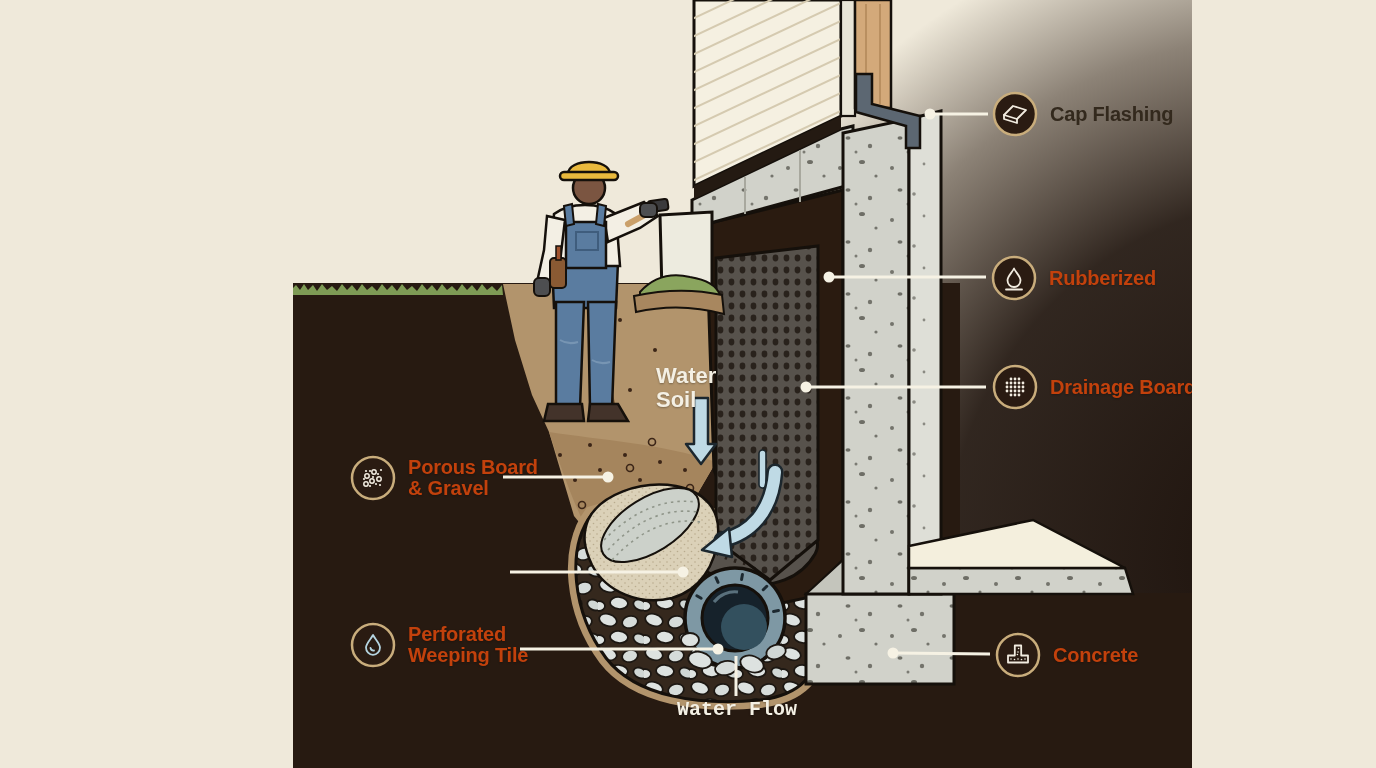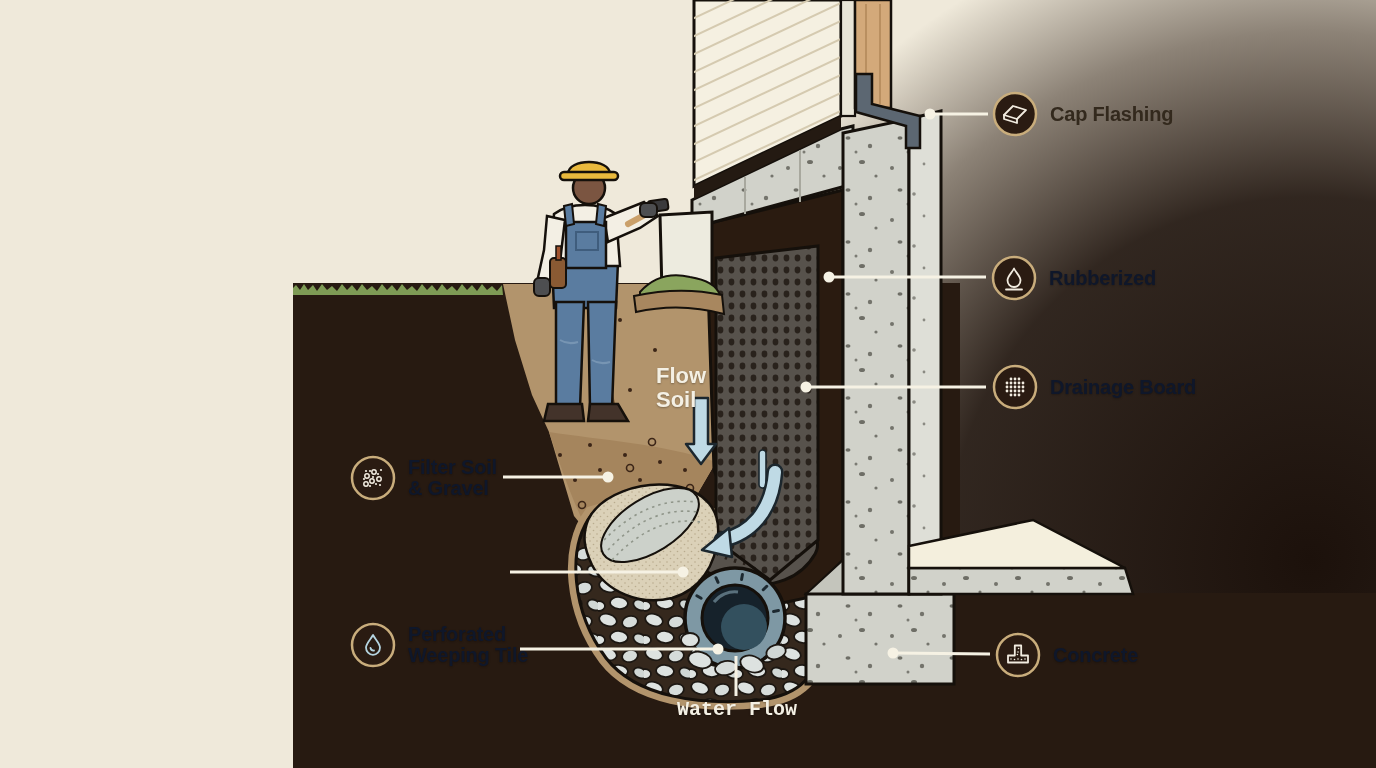--- a/index.html
+++ b/index.html
@@ -1,25 +1,25 @@
 <!DOCTYPE html>
 <html><head>
 <meta charset="utf-8">
 <style>
   html,body{margin:0;padding:0;background:#efe9da;}
-  .stage{position:relative;width:1376px;height:768px;overflow:hidden;background:#efe9da;
+  .stage{position:relative;width:1192px;height:768px;overflow:hidden;background:#efe9da;
          font-family:"Liberation Sans",sans-serif;}
   .stage svg.scene{position:absolute;left:0;top:0;}
   
   .o{stroke:#15100b;stroke-width:3;}
   .nofill{fill:none;}
   
   .callout{position:absolute;display:flex;align-items:center;gap:11px;z-index:5;}
   .cicon{width:48px;height:48px;flex:0 0 48px;}
-  .ctext{font-weight:700;font-size:20px;line-height:21px;letter-spacing:-0.2px;color:#0f172a;
+  .ctext{font-weight:700;font-size:20px;line-height:21px;letter-spacing:-0.2px;color:#c2410c;
          text-shadow:0 1px 2px rgba(0,0,0,0.25);white-space:nowrap;}
   .ctext span{display:block;}
   .dark-text .ctext{color:#33291d;text-shadow:none;}
   .floatlabel{position:absolute;z-index:5;font-weight:700;font-size:22px;line-height:24px;
          color:#f4f0e4;text-shadow:0 1px 2px rgba(0,0,0,0.3);white-space:nowrap;}
   .floatlabel span{display:block;}
   .center-x{transform:translateX(-50%);font-size:20px;font-family:Liberation Mono, monospace;}
   
   .glyph{stroke:#f2ece0;stroke-width:1.8;fill:none;stroke-linejoin:round;stroke-linecap:round;}
   .glyph-blue{stroke:#b5d4e0;stroke-width:1.8;fill:none;stroke-linejoin:round;stroke-linecap:round;}
@@ -344,21 +344,21 @@
           <circle cx="8" cy="-8" r="1.1"></circle>
       <circle cx="-9" cy="1" r="1.1"></circle>
           <circle cx="0" cy="-1" r="1.1"></circle>
           <circle cx="3" cy="6" r="1.1"></circle>
       <circle cx="-3" cy="8" r="1.1"></circle>
           <circle cx="7" cy="7" r="1.1"></circle>
           <circle cx="-7" cy="-7" r="1.1"></circle>
     </g>
   </svg>
   <div class="ctext">
-    <span>Filter Soil</span>
+    <span>Porous Board</span>
     <span>&amp; Gravel</span>
   </div>
 </div>
 
 
 <div class="callout" style="left:349px;top:621px">
   <svg class="cicon" viewBox="-24 -24 48 48">
     <circle r="21" fill="#2a1b12" stroke="#c9ad7c" stroke-width="2.5"></circle>
     <path class="glyph-blue" d="M0,-10 C-1.7,-6.5 -7,-1.5 -7,2.5 A7,7.3 0 0 0 7,2.5 C7,-1.5 1.7,-6.5 0,-10 Z"></path>
     <path class="glyph-blue" d="M-2.5,3 A3.2,3.2 0 0 0 1,5.5"></path>
@@ -383,20 +383,20 @@
           <circle cx="0.6" cy="-6.5" r="0.8"></circle>
           <circle cx="-0.6" cy="-0.5" r="0.8"></circle>
     </g>
   </svg>
   <div class="ctext">
         <span>Concrete</span>
       </div>
 </div>
 
 <div class="floatlabel" style="left:656px;top:364px">
-  <span>Flow</span>
+  <span>Water</span>
   <span>Soil</span>
 </div>
 <div class="floatlabel center-x" style="left:737px;top:698px">
   <span>Water Flow</span>
 </div>
 
 </div>
 
 </body></html>

